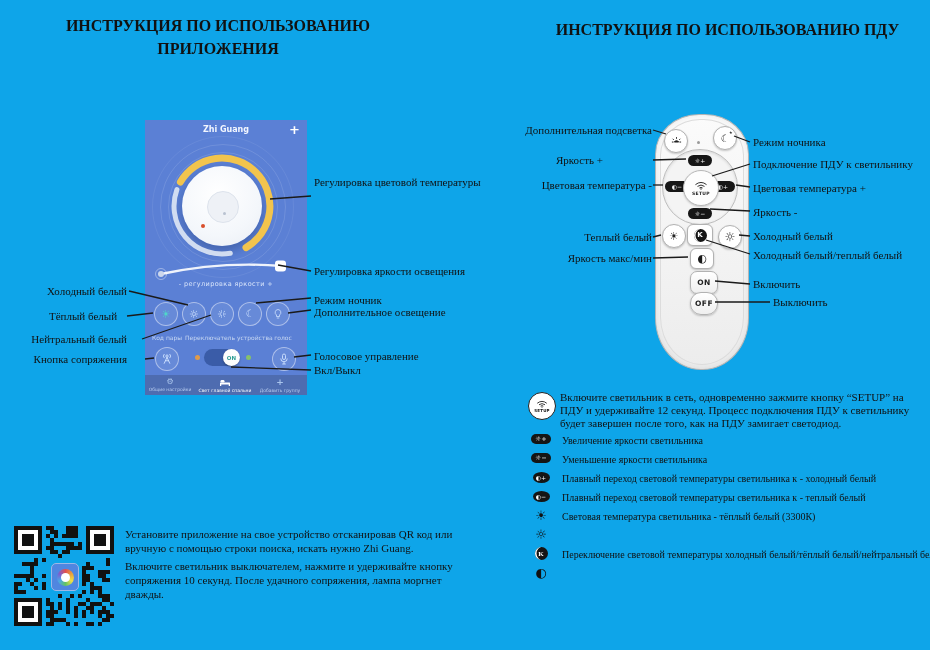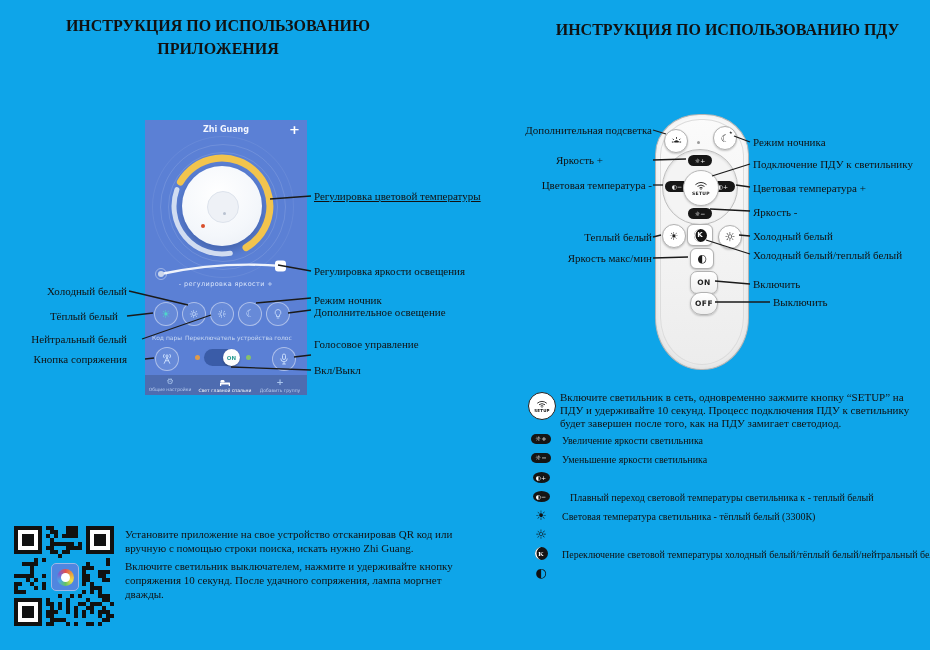--- a/index.html
+++ b/index.html
@@ -254,28 +254,28 @@
         <span class="tab-tx">Свет главной спальни</span>
       </div>
       <div class="tab t3">
         <span class="tab-ic">+</span>
         <span class="tab-tx">Добавить группу</span>
       </div>
     </div>
   </div>
 
   <div class="co co-r" style="left:17px;top:285px;width:110px;">Холодный белый</div>
-  <div class="co co-r" style="left:8px;top:310px;width:110px;">Тёплый белый</div>
+  <div class="co co-r" style="left:28px;top:310px;width:110px;text-align:center;">Тёплый белый</div>
   <div class="co co-r" style="left:17px;top:333px;width:110px;">Нейтральный белый</div>
   <div class="co co-r" style="left:17px;top:353px;width:110px;">Кнопка сопряжения</div>
-  <div class="co" style="left:314px;top:190px;text-decoration:underline;">Регулировка цветовой температуры</div>
+  <div class="co" style="left:314px;top:176px;">Регулировка цветовой температуры</div>
   <div class="co" style="left:314px;top:265px;">Регулировка яркости освещения</div>
   <div class="co" style="left:314px;top:294px;">Режим ночник</div>
   <div class="co" style="left:314px;top:306px;">Дополнительное освещение</div>
-  <div class="co" style="left:314px;top:338px;">Голосовое управление</div>
+  <div class="co" style="left:314px;top:350px;">Голосовое управление</div>
   <div class="co" style="left:314px;top:364px;">Вкл/Выкл</div>
 
   <div class="qr-box">
     <svg id="qr-modules" width="100" height="100">
         <rect x="32" y="0" width="4" height="4" fill="#111"></rect>
         <rect x="36" y="0" width="4" height="4" fill="#111"></rect>
         <rect x="52" y="0" width="4" height="4" fill="#111"></rect>
         <rect x="56" y="0" width="4" height="4" fill="#111"></rect>
         <rect x="60" y="0" width="4" height="4" fill="#111"></rect>
         <rect x="36" y="4" width="4" height="4" fill="#111"></rect>
@@ -501,37 +501,38 @@
 
   <div class="setup-ic">
     <svg width="12" height="8" viewBox="0 0 24 15" fill="none" stroke="#222" stroke-width="1.8">
       <path d="M2.5 6 Q12 -1.5 21.5 6"></path>
       <path d="M6 9 Q12 4.5 18 9"></path>
       <path d="M9.3 11.8 Q12 9.8 14.7 11.8"></path>
       <circle cx="12" cy="13.6" r="1.2" fill="#222" stroke="none"></circle>
     </svg>
     <span class="stx">SETUP</span>
   </div>
-  <div class="note">Включите светильник в сеть, одновременно зажмите кнопку “SETUP” на ПДУ и удерживайте 10 секунд. Процесс подключения ПДУ к светильнику будет завершен после того, как на ПДУ замигает светодиод.</div>
+  <div class="note">Включите светильник в сеть, одновременно зажмите кнопку “SETUP” на ПДУ и удерживайте 12 секунд. Процесс подключения ПДУ к светильнику будет завершен после того, как на ПДУ замигает светодиод.</div>
 
   <div class="lg-ic" style="top:434px;">
       <span class="lg-pill">☼+</span>
     </div>
   <div class="lg-tx" style="top:435px;">Увеличение яркости светильника</div>
   <div class="lg-ic" style="top:453px;">
       <span class="lg-pill">☼−</span>
     </div>
   <div class="lg-tx" style="top:454px;">Уменьшение яркости светильника</div>
   <div class="lg-ic" style="top:472px;">
       <span class="lg-oval">◐+</span>
     </div>
+  <div class="lg-tx" style="top:473px;">Плавный переход световой температуры светильника к - холодный белый</div>
   <div class="lg-ic" style="top:491px;">
       <span class="lg-oval">◐−</span>
     </div>
-  <div class="lg-tx" style="top:492px;margin-left:8px;">Плавный переход световой температуры светильника к - теплый белый</div>
+  <div class="lg-tx" style="top:492px;">Плавный переход световой температуры светильника к - теплый белый</div>
   <div class="lg-ic" style="top:509px;">
       <span class="lg-glyph">☀</span>
     </div>
   <div class="lg-tx" style="top:511px;">Световая температура светильника - тёплый белый (3300К)</div>
   <div class="lg-ic" style="top:528px;">
       <span class="lg-glyph">☼</span>
     </div>
   <div class="lg-ic" style="top:547px;">
       <span class="k-ic">K</span>
     </div>

